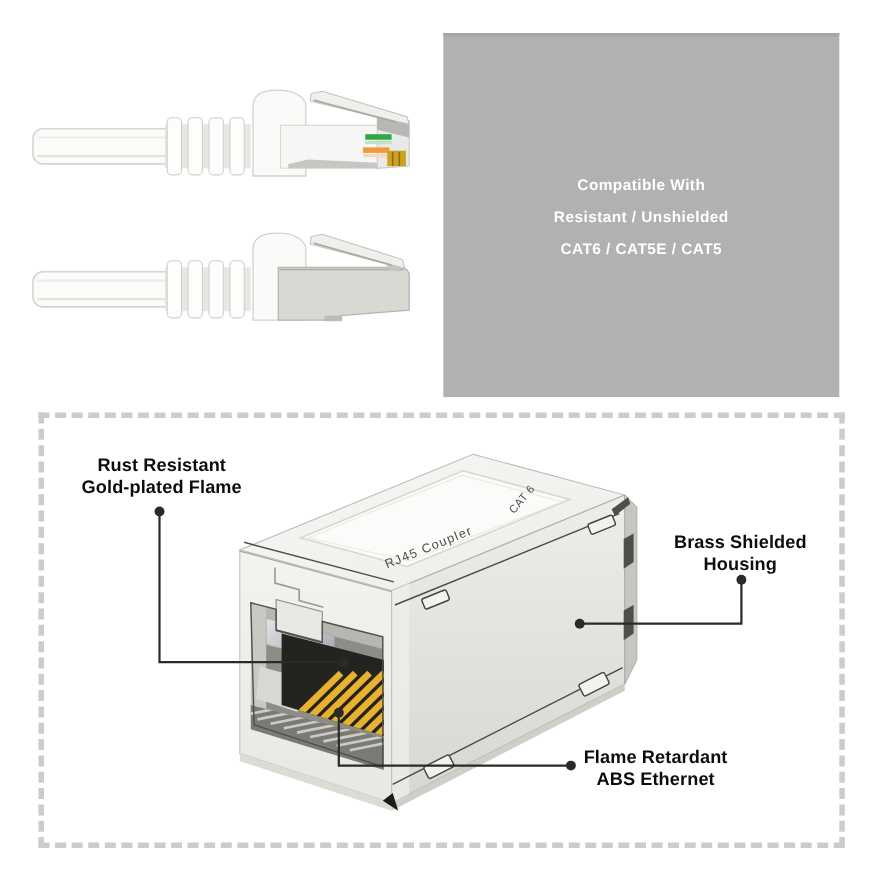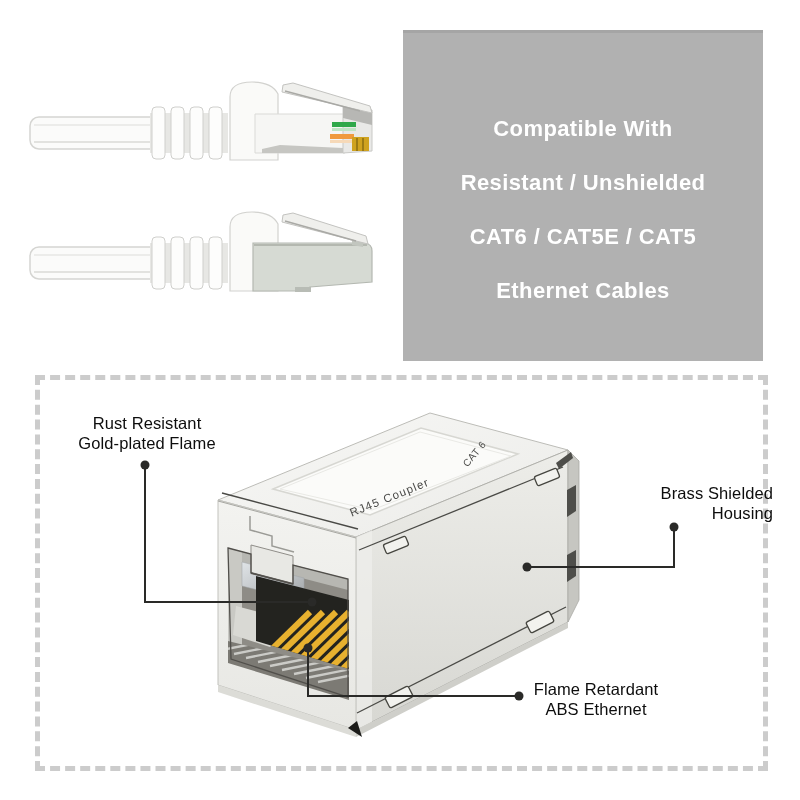--- a/index.html
+++ b/index.html
@@ -2,40 +2,39 @@
 <html><head>
 <meta charset="utf-8">
 <style>
   html,body{margin:0;padding:0;background:#ffffff;}
   .page{position:relative;width:800px;height:800px;background:#ffffff;overflow:hidden;
         font-family:"Liberation Sans",sans-serif;}
   #art{position:absolute;left:0;top:0;z-index:2;}
   .info-box{position:absolute;left:403px;top:30px;width:360px;height:328px;
             background:#b1b1b1;border-top:3px solid #a5a5a5;z-index:1;
             display:flex;flex-direction:column;justify-content:center;align-items:center;}
-  .info-box .iline{color:#ffffff;font-weight:700;font-size:22px;line-height:29px;
-                   letter-spacing:0.4px;text-align:center;white-space:nowrap;margin-top:25px;}
+  .info-box .iline{color:#ffffff;font-weight:700;font-size:14px;line-height:29px;
+                   letter-spacing:0.4px;text-align:center;white-space:nowrap;}
   .dashed-frame{position:absolute;left:35px;top:375px;width:723px;height:386px;
                 border:5px dashed #cccccc;z-index:1;}
   .callout-label{position:absolute;z-index:3;text-align:center;color:#0d0d0d;
-                 font-weight:400;font-size:16.5px;line-height:19.5px;letter-spacing:0.1px;}
+                 font-weight:700;font-size:16.5px;line-height:19.5px;letter-spacing:0.1px;}
   .label-pins{left:37px;top:414px;width:220px;}
-  .label-housing{left:573px;top:484px;width:200px;text-align:right;}
+  .label-housing{left:573px;top:484px;width:200px;}
   .label-plastic{left:496px;top:680px;width:200px;}
 </style>
 </head>
 <body>
 
 <div class="page">
 
   <div class="info-box">
     <div class="iline">Compatible With</div>
     <div class="iline">Resistant / Unshielded</div>
     <div class="iline">CAT6 / CAT5E / CAT5</div>
-    <div class="iline">Ethernet Cables</div>
   </div>
 
   <div class="dashed-frame"></div>
 
   <svg id="art" width="800" height="800" viewBox="0 0 800 800">
     <defs>
       <linearGradient id="gTop" x1="0" y1="0" x2="1" y2="1">
         <stop offset="0" stop-color="#f7f7f5"></stop>
           <stop offset="1" stop-color="#ececе9" .replace=""></stop>
       </linearGradient>

